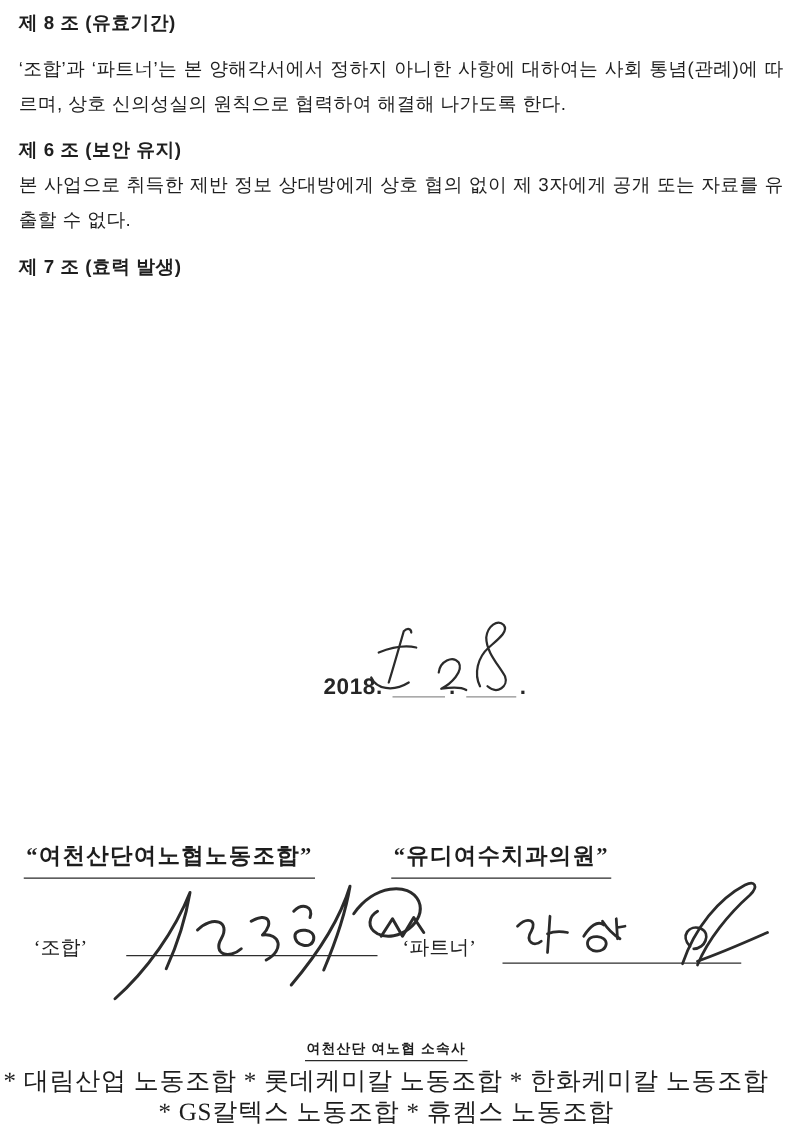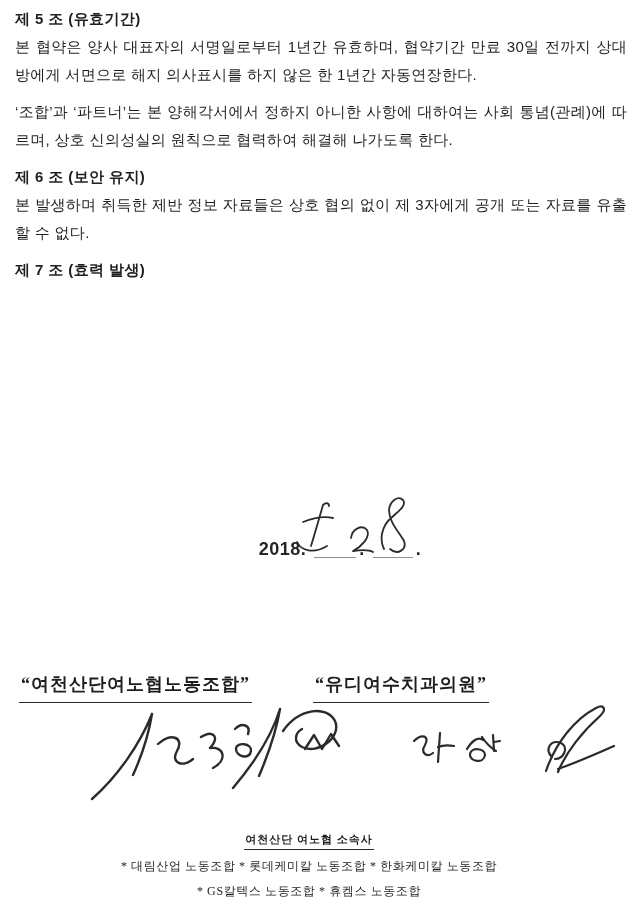--- a/index.html
+++ b/index.html
@@ -99,21 +99,21 @@
   .footer-title {
     display: inline-block;
     font-size: 11px;
     font-weight: bold;
     letter-spacing: 1px;
     border-bottom: 1.4px solid #2a2a2a;
     padding: 0 1px 2px 1px;
     margin-bottom: 4px;
   }
   .footer-line {
-    font-size: 12px;
+    font-size: 20px;
     letter-spacing: 0.6px;
     line-height: 25px;
     margin: 0;
   }
   
   .ink-overlay {
     position: absolute;
     top: 0; left: 0;
     width: 640px; height: 907px;
     pointer-events: none;
@@ -126,48 +126,53 @@
   }
   .ink-thin path { stroke-width: 1.8; }
 </style>
 </head>
 <body>
 
 <div class="page">
 
   <div class="doc-body">
     <div class="article">
-      <h3 class="article-title">제 5 조 (유효기간)</h3>
-      <p class="article-text">본 협약은 양사 대표자의 서명일로부터 1년간 유효하며, 협약기간 만료 30일 전까지 상대방에게 서면으로 해지 의사표시를 하지 않은 한 1년간 자동연장한다.</p>
+      <h3 class="article-title">제 8 조 (유효기간)</h3>
     </div>
     <div class="article">
       <p class="article-text">‘조합’과 ‘파트너’는 본 양해각서에서 정하지 아니한 사항에 대하여는 사회 통념(관례)에 따르며, 상호 신의성실의 원칙으로 협력하여 해결해 나가도록 한다.</p>
     </div>
     <div class="article">
       <h3 class="article-title">제 6 조 (보안 유지)</h3>
-      <p class="article-text">본 발생하며 취득한 제반 정보 자료들은 상호 협의 없이 제 3자에게 공개 또는 자료를 유출할 수 없다.</p>
+      <p class="article-text">본 사업으로 취득한 제반 정보 상대방에게 상호 협의 없이 제 3자에게 공개 또는 자료를 유출할 수 없다.</p>
     </div>
     <div class="article">
       <h3 class="article-title">제 7 조 (효력 발생)</h3>
     </div>
   </div>
 
   <div class="date-row">
     <span class="date-year">2018.</span>
     <span class="date-blank" aria-label="5"></span>
     <span class="date-dot">.</span>
     <span class="date-blank" style="width:40px" aria-label="28"></span>
     <span class="date-dot">.</span>
   </div>
 
   <div class="org-row">
     <span class="org-heading org-left">“여천산단여노협노동조합”</span>
     <span class="org-heading org-right">“유디여수치과의원”</span>
   </div>
 
+  <div class="sign-row">
+    <span class="role-label role-left">‘조합’</span>
+    <span class="sig-line sig-line-left"></span>
+    <span class="role-label role-right">‘파트너’</span>
+    <span class="sig-line sig-line-right"></span>
+  </div>
 
   <div class="footer">
     <div><span class="footer-title">여천산단 여노협 소속사</span></div>
     <p class="footer-line">* 대림산업 노동조합 * 롯데케미칼 노동조합 * 한화케미칼 노동조합</p>
     <p class="footer-line">* GS칼텍스 노동조합 * 휴켐스 노동조합</p>
   </div>
 
   <svg class="ink-overlay" viewBox="0 0 640 907" aria-hidden="false">
 
     <g class="ink-thin" aria-label="5">

